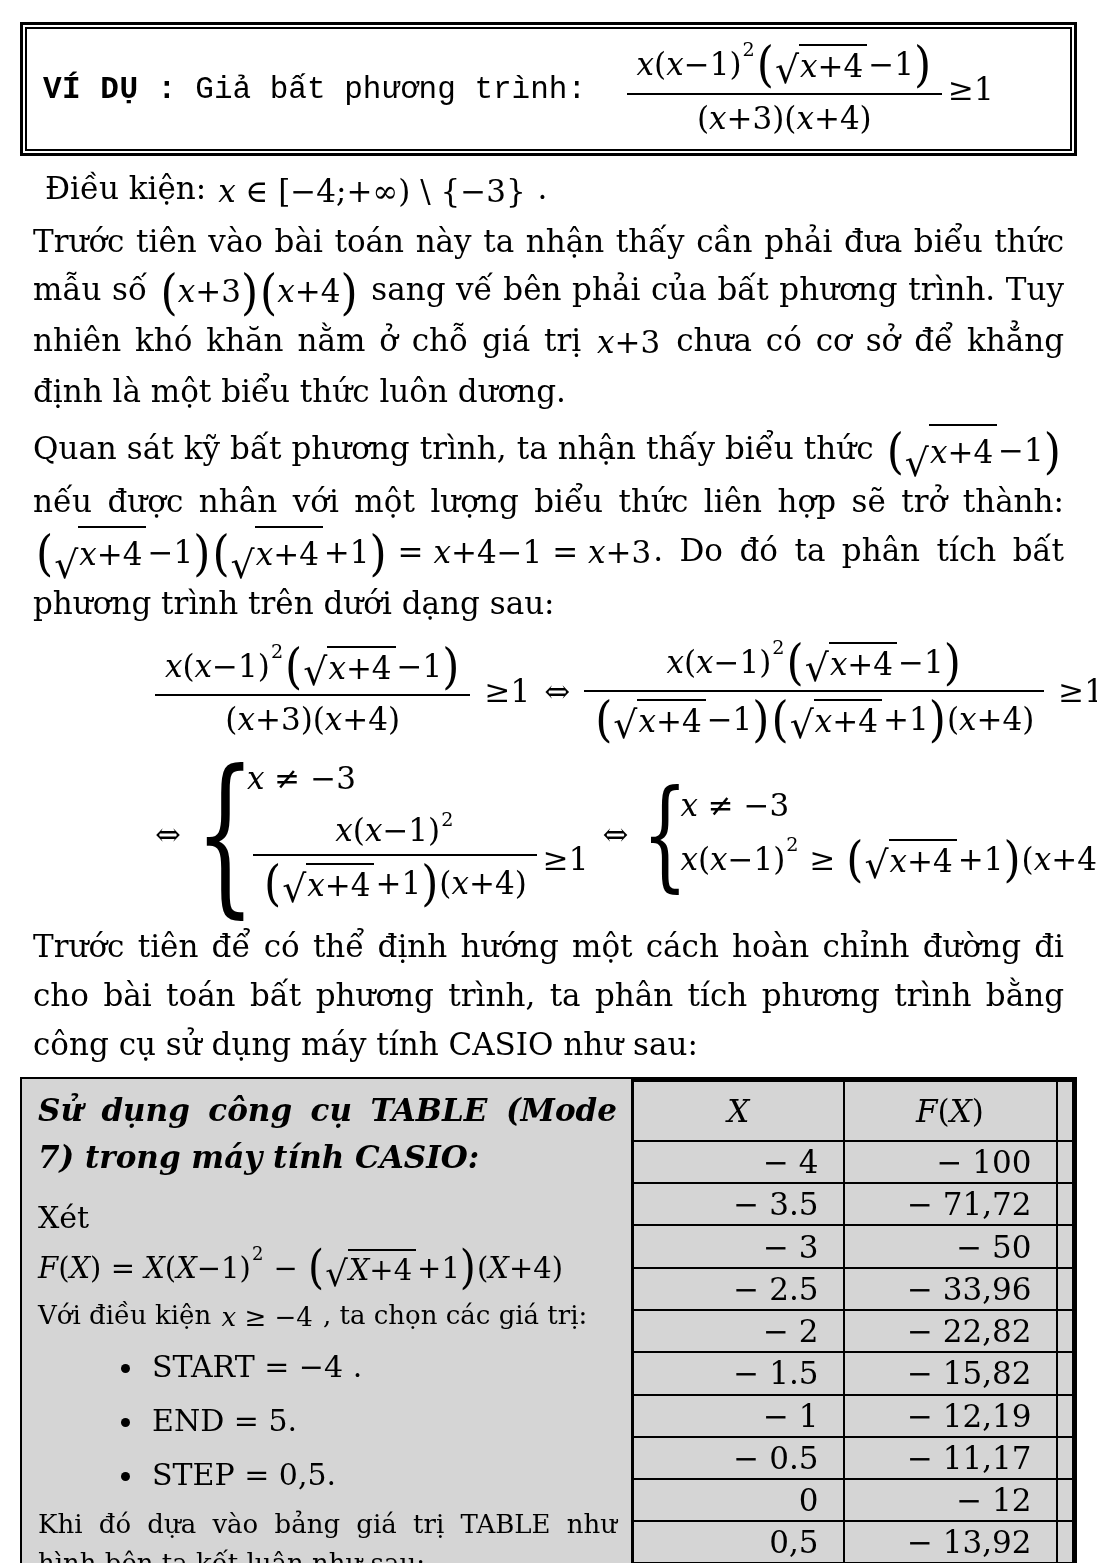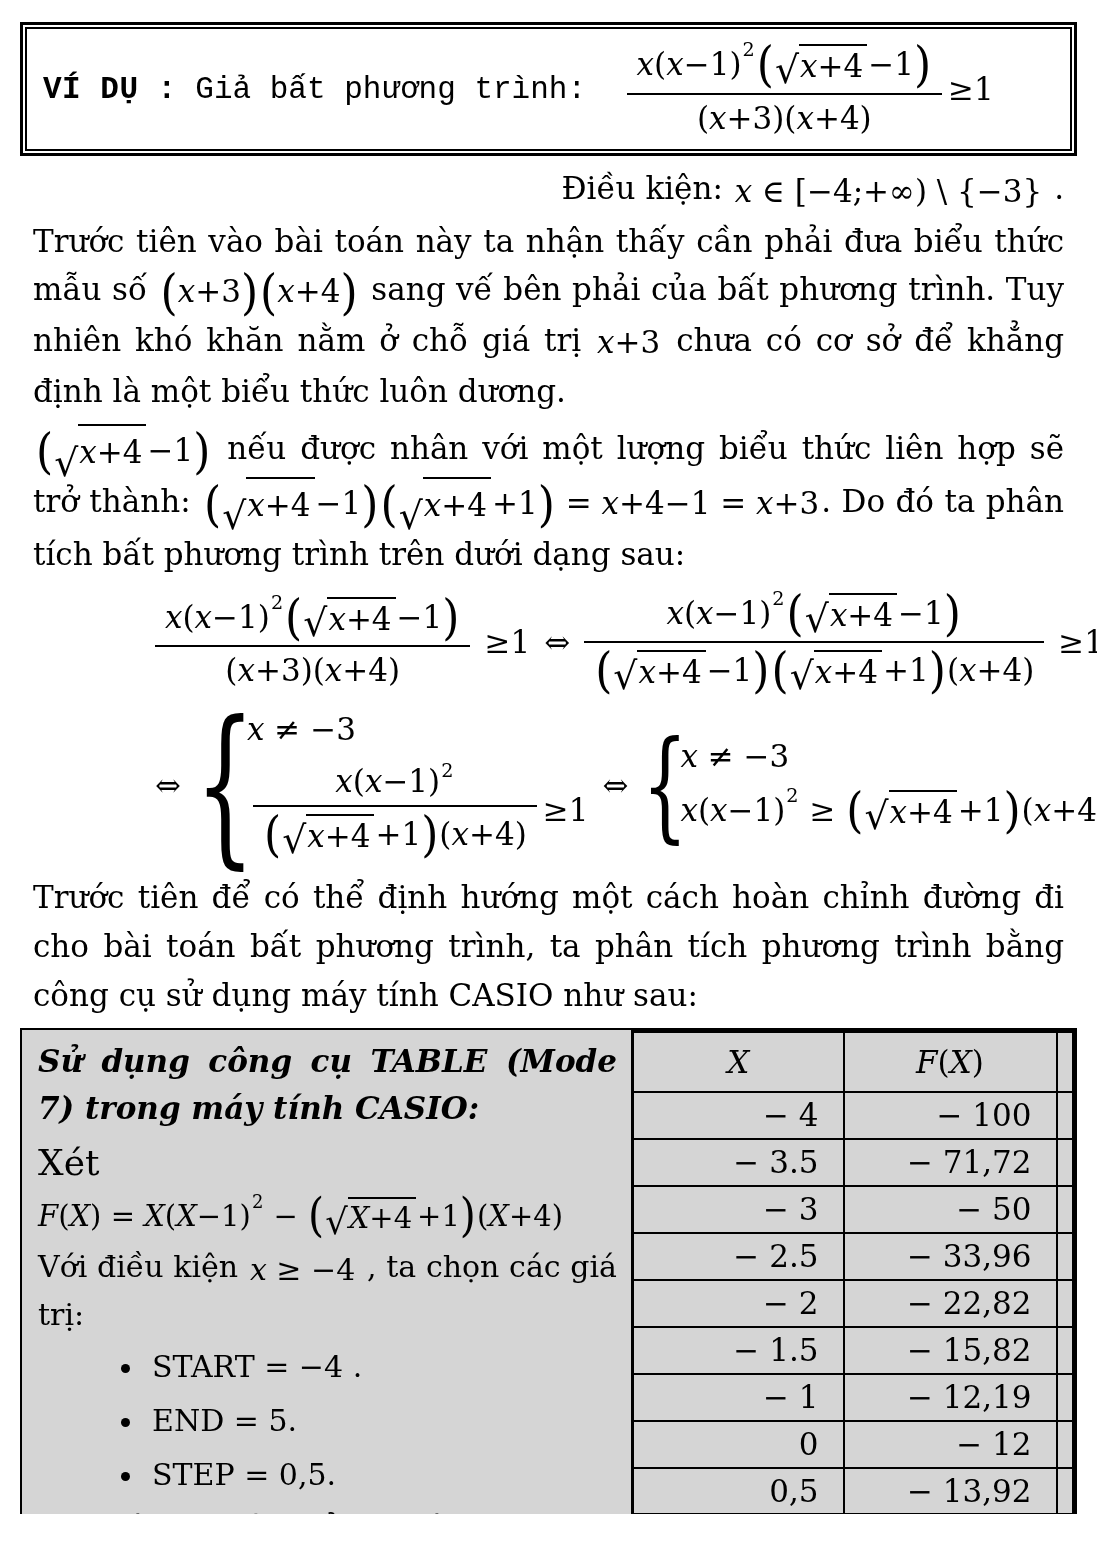--- a/index.html
+++ b/index.html
@@ -32,34 +32,34 @@
   .pmid{display:inline-flex;align-items:center;}
   .pgl{font-size:1.42em;line-height:1;display:inline-block;transform:scaleY(1.12);}
   .cases{display:inline-flex;align-items:center;}
   .cases .brace{display:inline-block;line-height:.72;font-weight:400;transform-origin:left center;}
   .cases .brace{font-size:120px;width:38px;transform:scale(.6,1);}
   .cases.big .brace{font-size:172px;width:52px;transform:scale(.55,1);}
   .crows{display:flex;flex-direction:column;align-items:flex-start;}
   .crow{display:inline-flex;align-items:center;margin:7px 0;}
 
   
-  .cond{font-size:31px;margin:14px 33px 4px;text-align:right;}
+  .cond{font-size:31px;margin:14px 45px 4px;}
   .para{font-size:31px;line-height:1.58;text-align:justify;margin:8px 33px;}
   .mr{display:inline-flex;align-items:center;vertical-align:middle;margin:0 2px;}
   .math-display{display:flex;align-items:center;font-size:31px;margin:10px 0 6px 148px;}
   .math-display > *{margin:0 7px;}
 
   
   .panel{display:flex;margin:8px 20px 0;height:486px;overflow:hidden;
          background:var(--panel-bg);border:2px solid var(--line);border-bottom:none;box-sizing:border-box;}
   .panel-left{width:610px;box-sizing:border-box;padding:8px 14px 0 16px;overflow:hidden;}
   .ptitle{font-size:31px;font-weight:bold;font-style:italic;line-height:1.5;text-align:justify;}
-  .pxet{font-size:36px;margin-top:11px;}
+  .pxet{font-size:30px;margin-top:20px;}
   .pformula{font-size:29px;margin:12px 0 8px;display:flex;align-items:center;}
-  .pcond,.pnote{font-size:30px;line-height:1.5;margin:6px 0;text-align:justify;}
+  .pcond,.pnote{font-size:26px;line-height:1.5;margin:6px 0;text-align:justify;}
   .plist{font-size:30px;margin:2px 0;padding-left:108px;}
   .plist li{line-height:1.6;padding-left:6px;margin-top:6px;}
 
   
   .vtable{border-collapse:collapse;table-layout:fixed;height:486px;background:var(--panel-bg);
           border:3px solid var(--line);flex:0 0 auto;margin-left:0;}
   .vtable th,.vtable td{border:2.5px solid var(--line);font-size:31px;font-weight:400;box-sizing:border-box;}
   .vtable thead tr{height:60px;}
   .vtable tbody tr{height:42px;}
   .vtable th{text-align:center;vertical-align:middle;}
@@ -146,21 +146,21 @@
           </span>
           <span class="pgl">)</span>
         </span>
       </span><span class="tx"> sang vế bên phải của bất phương trình. Tuy nhiên khó khăn nằm ở chỗ giá trị </span><span class="mr">
         <span class="mt">
           <i class="w">x</i>
           <span class="w">+3</span>
         </span>
       </span><span class="tx"> chưa có cơ sở để khẳng định là một biểu thức luôn dương.</span></p>
 
-  <p class="para"><span class="mr">
+  <p class="para"><span class="tx">Quan sát kỹ bất phương trình, ta nhận thấy biểu thức </span><span class="mr">
         <span class="par">
           <span class="pgl">(</span>
           <span class="pmid">
             <span class="sqrt">
               <span class="rad">√</span>
               <span class="vin">
                 <i class="w">x</i>
                 <span class="w">+4</span>
               </span>
             </span>
@@ -537,20 +537,25 @@
             <td>− 1.5</td>
             <td>− 15,82</td>
             <td class="spacer"></td>
           </tr>
           <tr>
             <td>− 1</td>
             <td>− 12,19</td>
             <td class="spacer"></td>
           </tr>
           <tr>
+            <td>− 0.5</td>
+            <td>− 11,17</td>
+            <td class="spacer"></td>
+          </tr>
+          <tr>
             <td>0</td>
             <td>− 12</td>
             <td class="spacer"></td>
           </tr>
           <tr>
             <td>0,5</td>
             <td>− 13,92</td>
             <td class="spacer"></td>
           </tr>
         </tbody>

